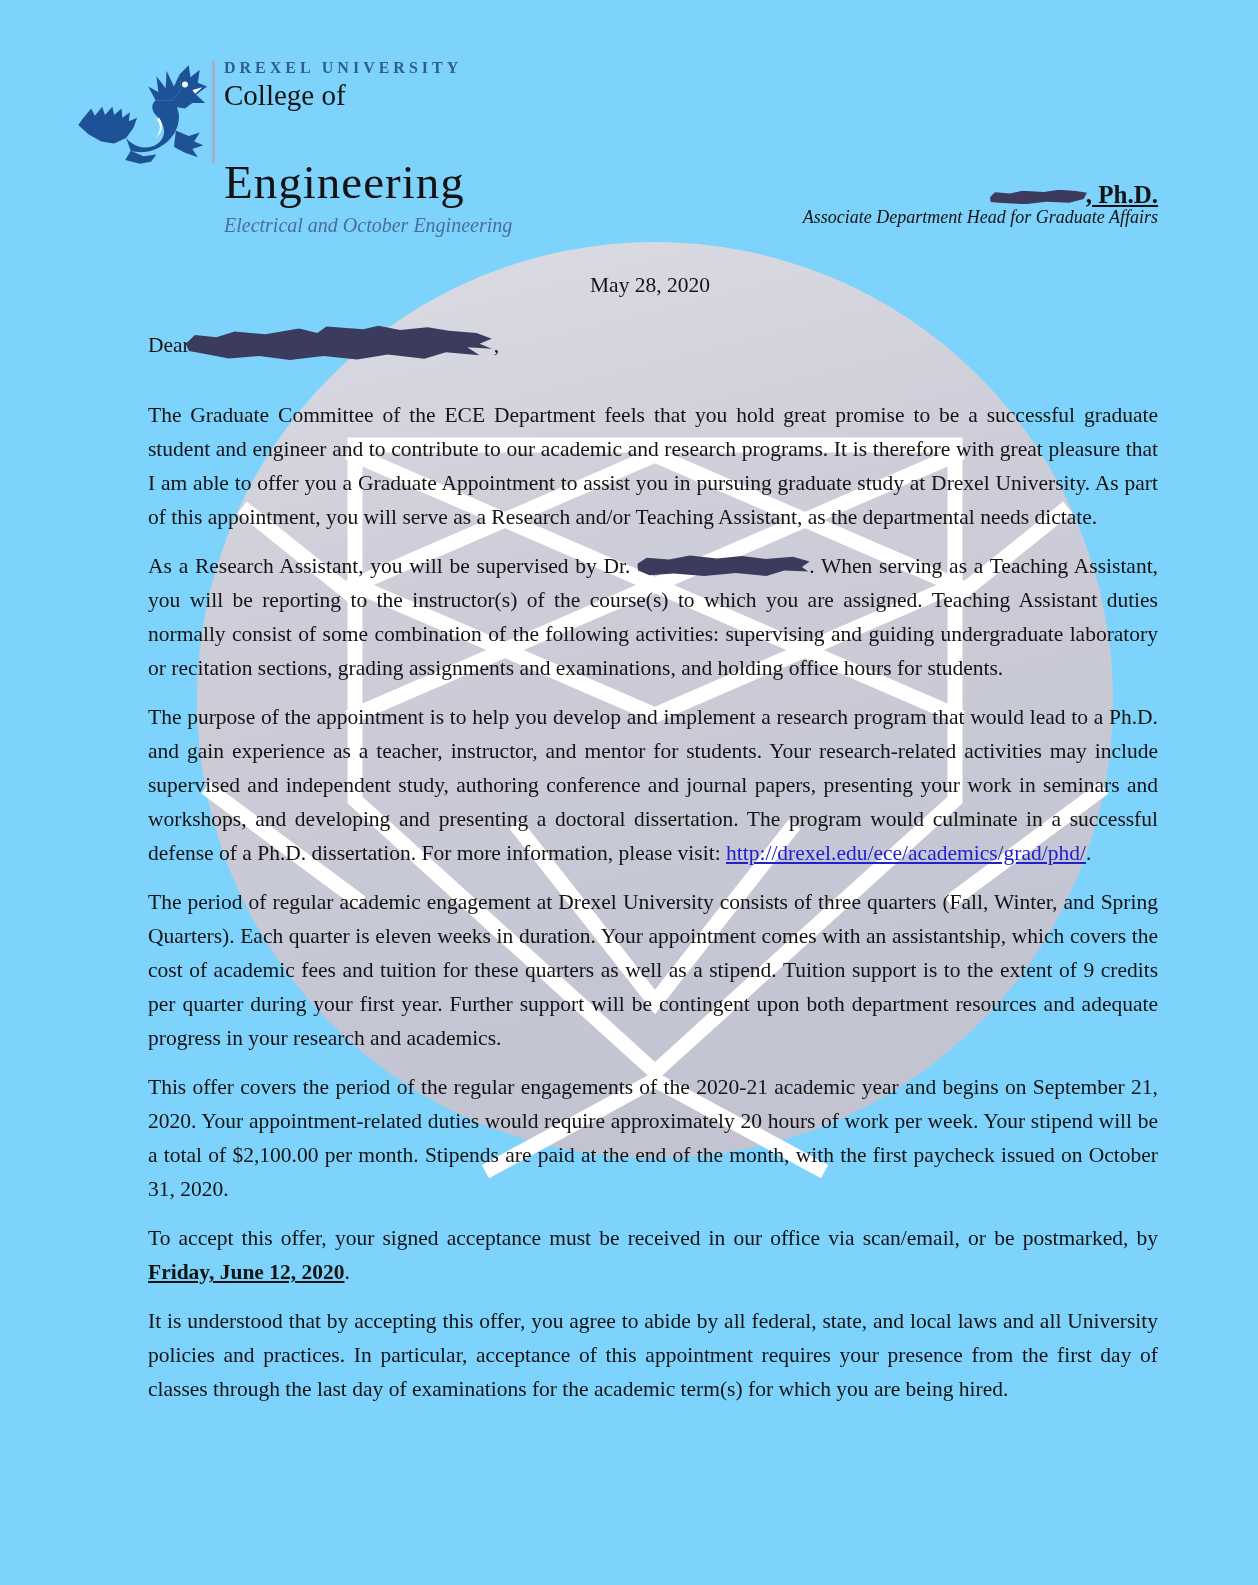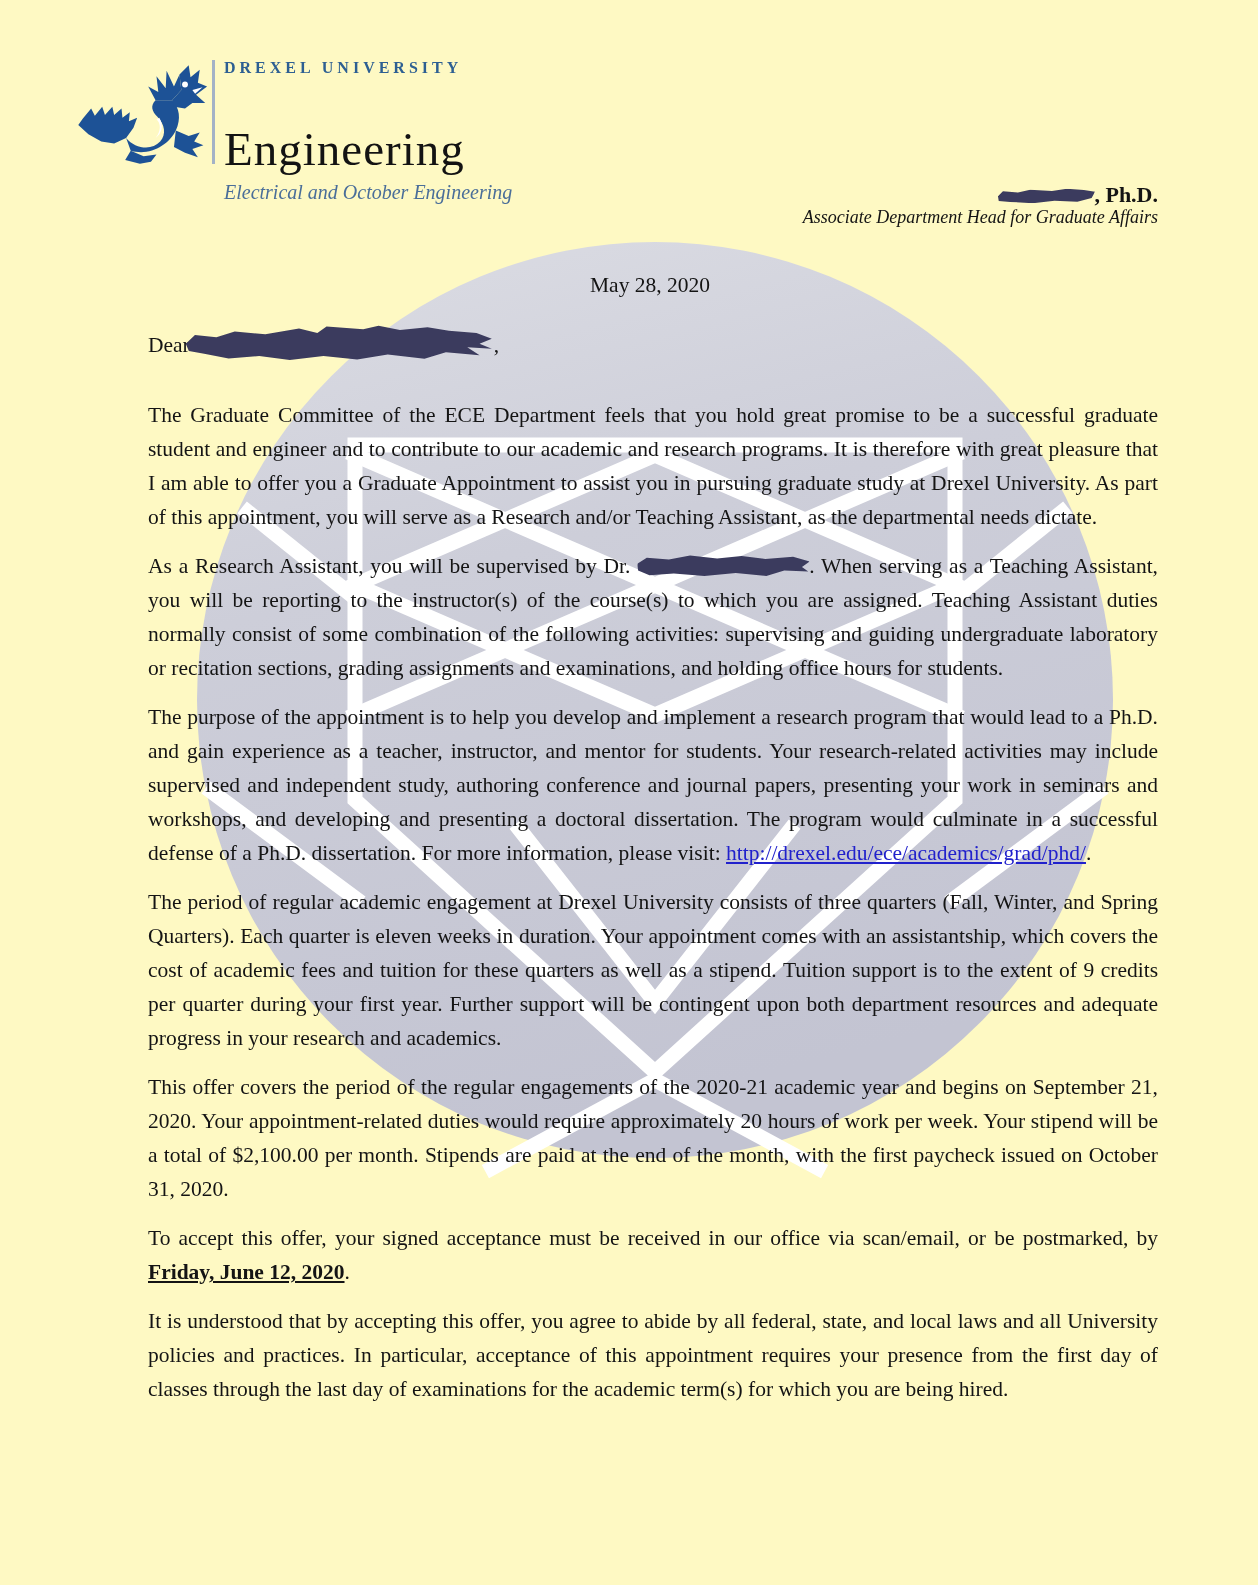--- a/index.html
+++ b/index.html
@@ -1,37 +1,37 @@
 <!DOCTYPE html>
 <html><head>
 <meta charset="utf-8">
 <style>
   html,body { margin:0; padding:0; background:#e8e8e8; }
   .page {
     position:relative; width:1258px; height:1585px; margin:0 auto;
-    background:#fef9c3; overflow:hidden;
+    background:#7dd3fc; overflow:hidden;
     font-family:"Liberation Serif", serif; color:#141414;
   }
   
   .watermark { position:absolute; left:0; top:0; width:1258px; height:1585px; z-index:0; }
   
   .logo-block { position:absolute; left:70px; top:52px; z-index:2; display:flex; }
   .dragon { width:138px; height:112px; margin-top:6px; }
   .logo-rule { width:3px; background:#a3b2c6; margin-left:4px; margin-top:8px; height:104px; }
   .logo-text { margin-left:9px; }
   .univ-label {
     font-size:16px; font-weight:bold; letter-spacing:4px;
     color:#2d5f92; margin-top:7px;
   }
   .college-of { font-size:29px; color:#131313; margin-top:3px; line-height:30px; }
   .college-name { font-size:47px; color:#131313; line-height:48px; letter-spacing:1px;margin-top:48px; }
   .dept-name { font-size:20px; font-style:italic; color:#4a6e99; margin-top:8px; }
   
   .signer { position:absolute; right:100px; top:184px; text-align:right; z-index:2; }
-  .signer-name { font-size:22px; font-weight:bold; line-height:22px; white-space:nowrap; }
+  .signer-name { font-size:25px; font-weight:bold; line-height:22px; white-space:nowrap;text-decoration:underline; }
   .signer-title { font-size:18px; font-style:italic; line-height:22px; }
   
   .content { position:absolute; left:148px; width:1010px; top:272px; z-index:1; }
   .date-line { text-align:center; font-size:21.5px; line-height:26px; padding-right:6px; }
   .salutation { margin-top:26px; height:46px; font-size:21.5px; line-height:42px; white-space:nowrap; }
   .letter-body { margin-top:28px; }
   .para { margin:0 0 15px 0; font-size:21.5px; line-height:34px; text-align:justify; }
   .doc-link { color:#2121cc; text-decoration:underline; }
   .deadline { font-weight:bold; text-decoration:underline; }
   
@@ -90,20 +90,21 @@
         <path d="M115,77 L129,83 L141,79 L135,89 L145,93 L133,97 L139,106 L125,101 L113,95 Z"></path>
         <path d="M66,99 L80,105 L94,103 L88,111 L76,113 L60,109 Z"></path>
       </g>
       <circle cx="125" cy="27" r="3.2" fill="#ffffff"></circle>
       <path d="M97,63 C102,71 100,80 93,85 C99,78 99,69 94,65 Z" fill="#ffffff"></path>
       <path d="M133,33 L144,30 L136,37 Z" fill="#ffffff"></path>
     </svg>
     <div class="logo-rule"></div>
     <div class="logo-text">
       <div class="univ-label">DREXEL UNIVERSITY</div>
+      <div class="college-of">College of</div>
       <div class="college-name">Engineering</div>
       <div class="dept-name">Electrical and October Engineering</div>
     </div>
   </div>
 
   <div class="signer">
     <div class="signer-name">
       <span class="redaction blob-small"></span><span>, Ph.D.</span>
     </div>
     <div class="signer-title">Associate Department Head for Graduate Affairs</div>

